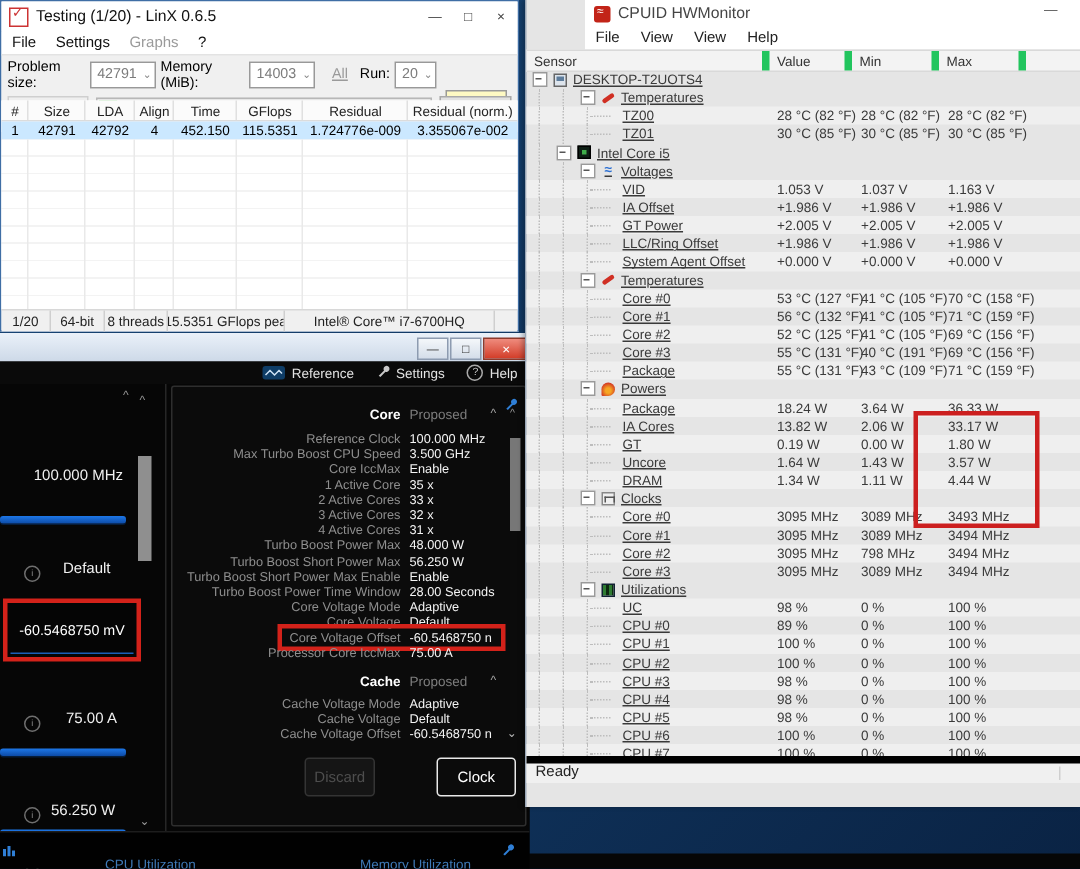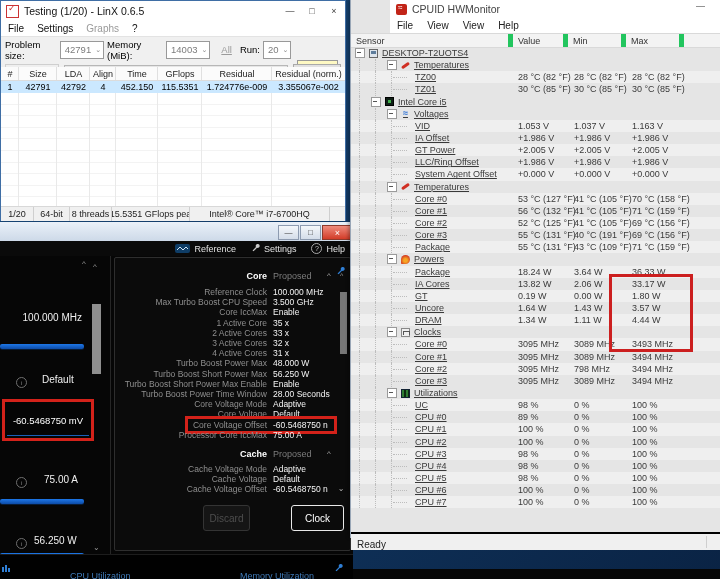--- a/index.html
+++ b/index.html
@@ -117,21 +117,21 @@
   .hwm-row.stripe{background:#efefef;}
   .tree{position:absolute;top:0;height:12.15px;display:flex;align-items:center;gap:4px;white-space:nowrap;text-decoration:underline;}
   .tree.pc{left:4px;} .tree.dev{left:20px;} .tree.cat{left:36px;} .tree.leaf{left:64px;}
   .expander{width:8px;height:8px;border:1px solid #9a9a9a;background:#fff;position:relative;flex:none;}
   .expander::after{content:"";position:absolute;left:1px;top:3px;width:4px;height:1px;background:#555;}
   .cv{position:absolute;left:167px;top:0;height:12.15px;display:flex;align-items:center;}
   .cm{position:absolute;left:223px;top:0;height:12.15px;display:flex;align-items:center;}
   .cx{position:absolute;left:281px;top:0;height:12.15px;display:flex;align-items:center;}
   .tree-vline{position:absolute;top:0;bottom:0;width:0;border-left:1px dotted #bdbdbd;}
   .leaf-stub{position:absolute;left:42px;top:6px;width:14px;border-top:1px dotted #bdbdbd;}
-  .hw-status{position:absolute;left:0;top:532px;width:370px;height:18px;background:#f0f0f0;border-top:2px solid #000000;display:flex;align-items:flex-end;padding-left:6px;font-size:10px;color:#222;box-sizing:border-box;}
+  .hw-status{position:absolute;left:0;top:504px;width:370px;height:18px;background:#f0f0f0;border-top:5px solid #000000;display:flex;align-items:flex-start;padding-left:6px;font-size:10px;color:#222;box-sizing:border-box;}
   .hw-grip{position:absolute;right:14px;top:2px;bottom:2px;width:0;border-left:1px solid #cfcfcf;}
   .hw-redbox{position:absolute;left:258px;top:274px;width:78px;height:72px;border:3px solid #cc1f1f;z-index:6;}
 
   
   .ic{width:9px;height:9px;flex:none;display:inline-block;position:relative;}
   .ic-computer-icon{background:#dde4ec;border:1px solid #666;box-sizing:border-box;}
   .ic-computer-icon::after{content:"";position:absolute;left:1px;top:1px;right:1px;bottom:3px;background:#5d7c9b;}
   .ic-motherboard-icon{background:#57923f;border:1px solid #2e5a21;box-sizing:border-box;box-shadow:inset 1px 1px 0 #8cc070;}
   .ic-cpu-icon{background:#0e1f15;border:1px solid #000;box-sizing:border-box;}
   .ic-cpu-icon::after{content:"";position:absolute;left:2px;top:2px;width:3px;height:3px;background:#3fae4a;}

